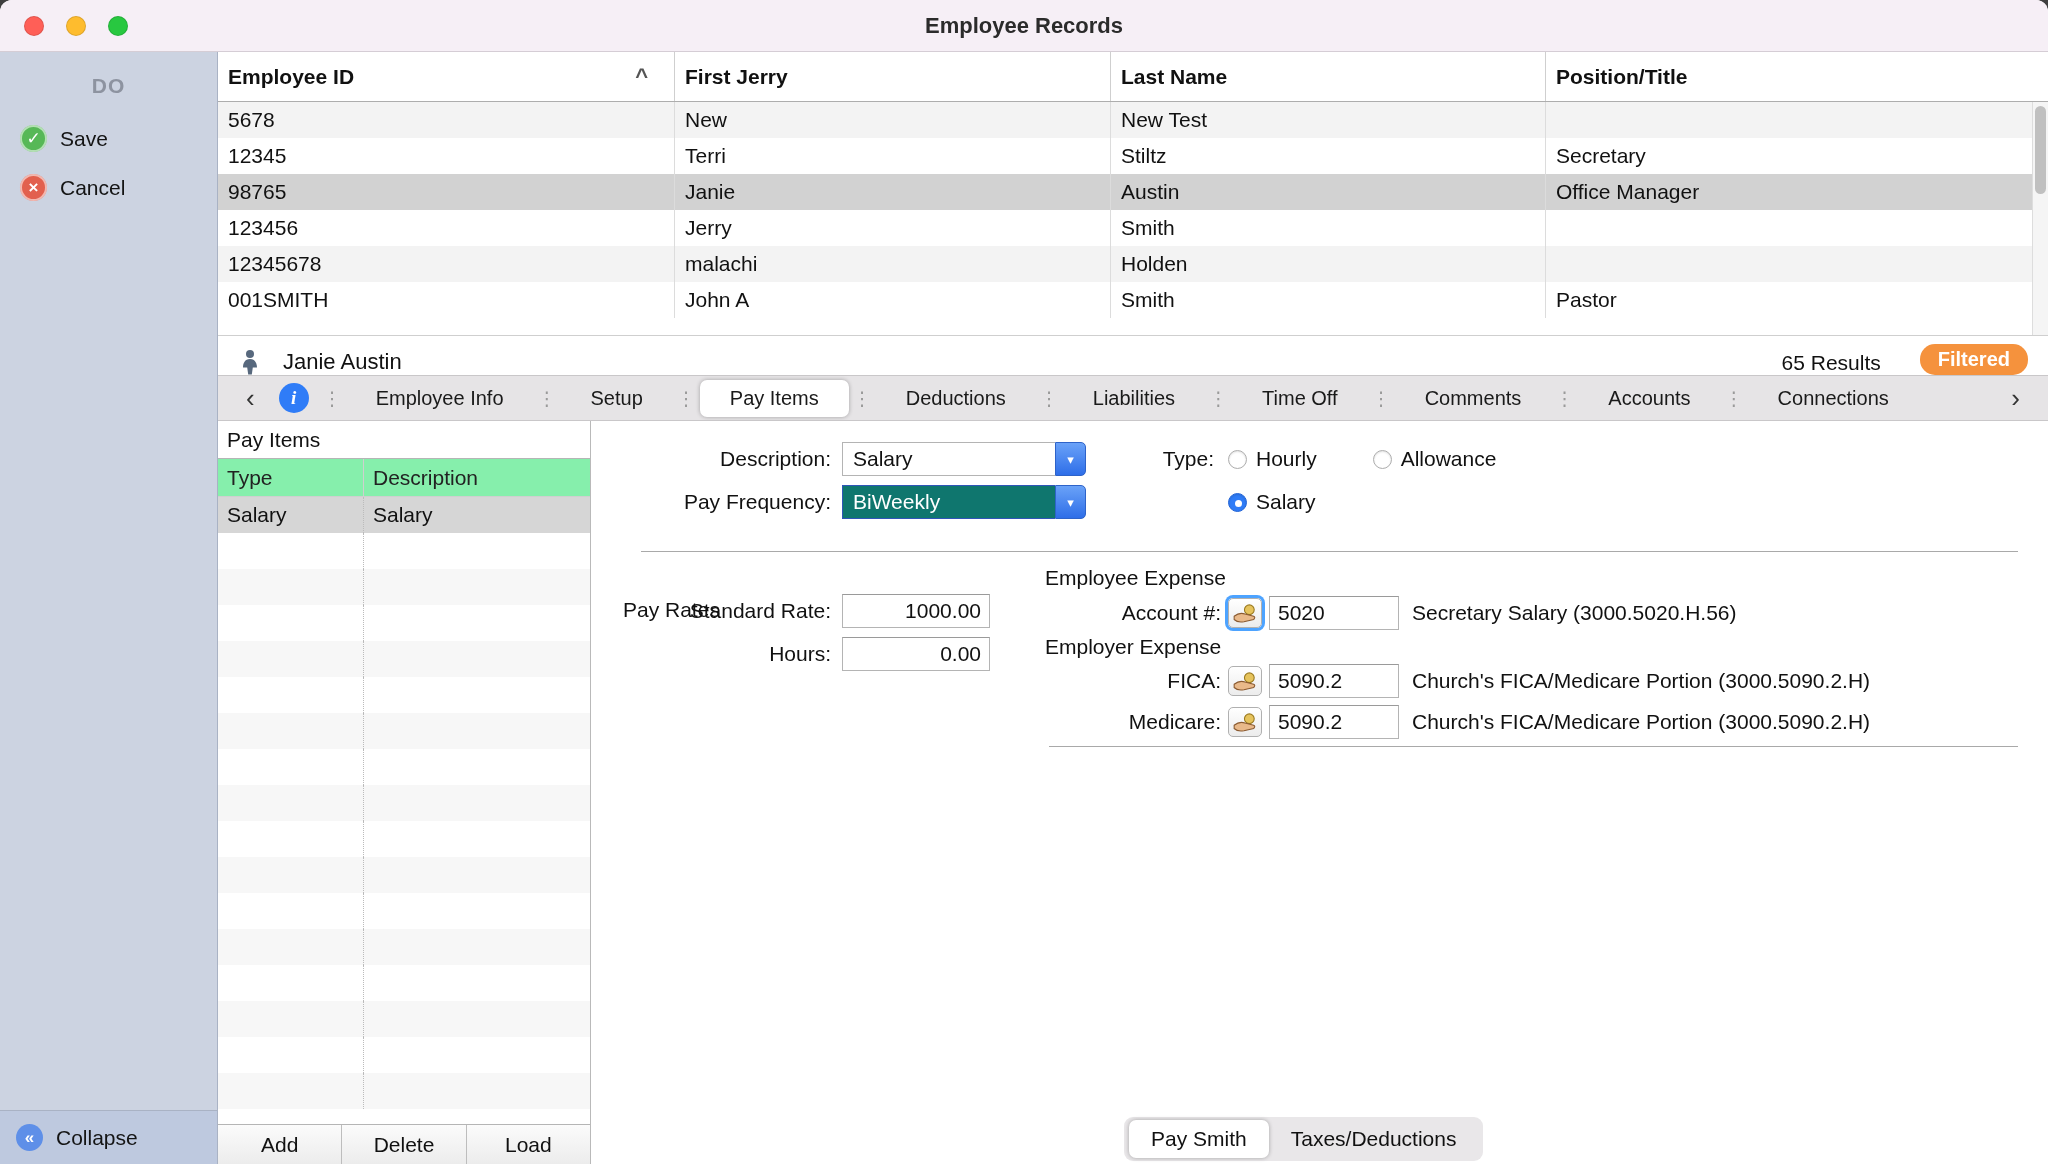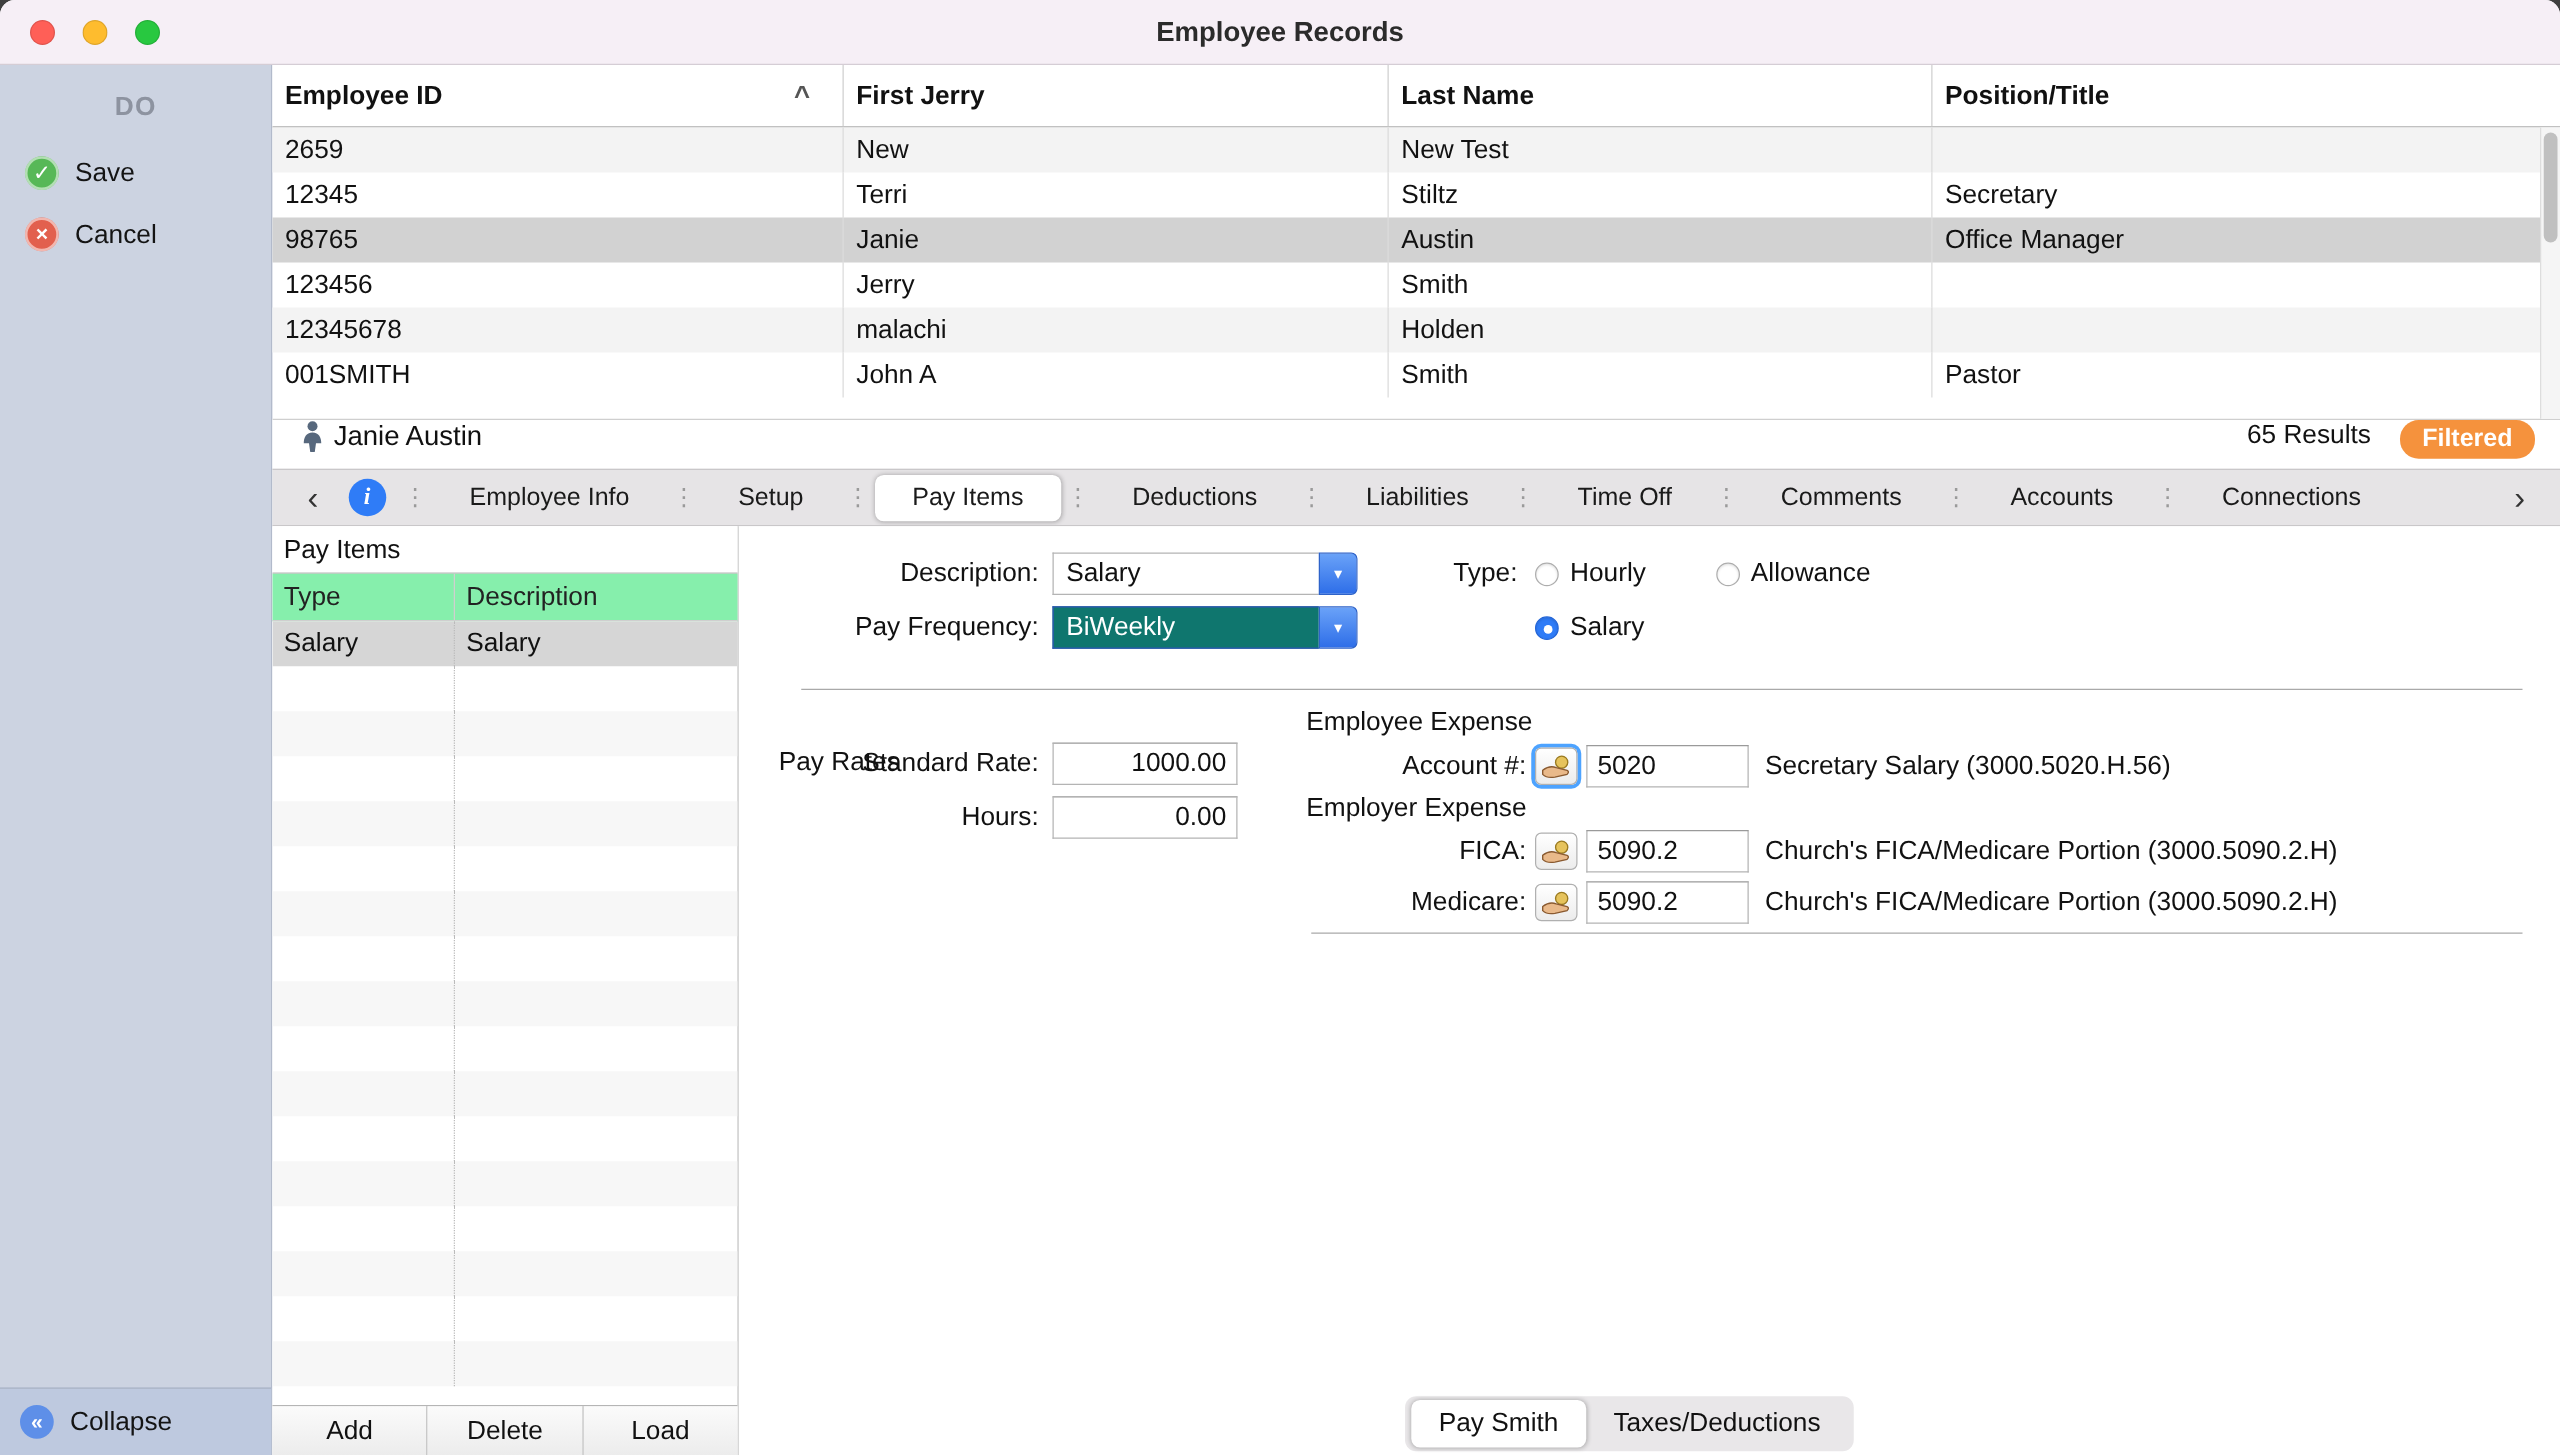--- a/index.html
+++ b/index.html
@@ -41,21 +41,21 @@
   .trow { display:flex; height:36px; align-items:center; font-size:21px; color:#111; }
   .trow:nth-child(odd) { background:#f3f3f3; }
   .trow.selected { background:#d2d2d2; }
   .td { padding-left:10px; height:100%; display:flex; align-items:center; overflow:hidden; white-space:nowrap; }
   .td + .td { border-left:1px solid #dcdcdc; }
   .td.c1 { width:456px; } .td.c2 { width:436px; } .td.c3 { width:435px; } .td.c4 { flex:1; }
   .vscroll { position:absolute; right:0; top:50px; bottom:0; width:16px; background:#f5f5f5; border-left:1px solid #ddd; }
   .vthumb { position:absolute; top:4px; left:2px; width:11px; height:88px; border-radius:6px; background:#c0c0c0; }
 
   
-  .name-bar { height:40px; flex:0 0 40px; border-top:1px solid #cfcfcf; display:flex; align-items:flex-start; padding:0 20px 0 22px; gap:7px; background:#fff; }
+  .name-bar { height:40px; flex:0 0 40px; border-top:1px solid #cfcfcf; display:flex; align-items:flex-end; padding:0 20px 0 22px; gap:23px; background:#fff; }
   .person-svg { flex:0 0 auto; }
   .rec-name { font-size:22px; color:#111; }
   .bar-spacer { flex:1; }
   .results-text { font-size:21px; color:#111; margin-right:16px; }
   .filter-badge { background:#f5923d; color:#fff; border-radius:15px; padding:4px 18px; font-size:20px; font-weight:bold; }
 
   
   .tab-bar { height:46px; flex:0 0 46px; background:#e6e4e6; border-top:1px solid #c9c7c9; border-bottom:1px solid #c9c7c9; display:flex; align-items:center; padding:0 14px; font-size:20px; color:#1a1a1a; overflow:hidden; }
   .nav-chevron { padding:0 14px; font-size:26px; color:#333; line-height:1; cursor:default; }
   .nav-chevron.right { margin-left:auto; }
@@ -154,21 +154,21 @@
             </div>
           <div class="th c3">
               <span>Last Name</span>
             </div>
           <div class="th c4">
               <span>Position/Title</span>
             </div>
         </div>
         <div class="tbody">
           <div class="trow">
-            <div class="td c1">2659</div>
+            <div class="td c1">5678</div>
             <div class="td c2">New</div>
             <div class="td c3">New Test</div>
             <div class="td c4"></div>
           </div>
           <div class="trow">
             <div class="td c1">12345</div>
             <div class="td c2">Terri</div>
             <div class="td c3">Stiltz</div>
             <div class="td c4">Secretary</div>
           </div>

